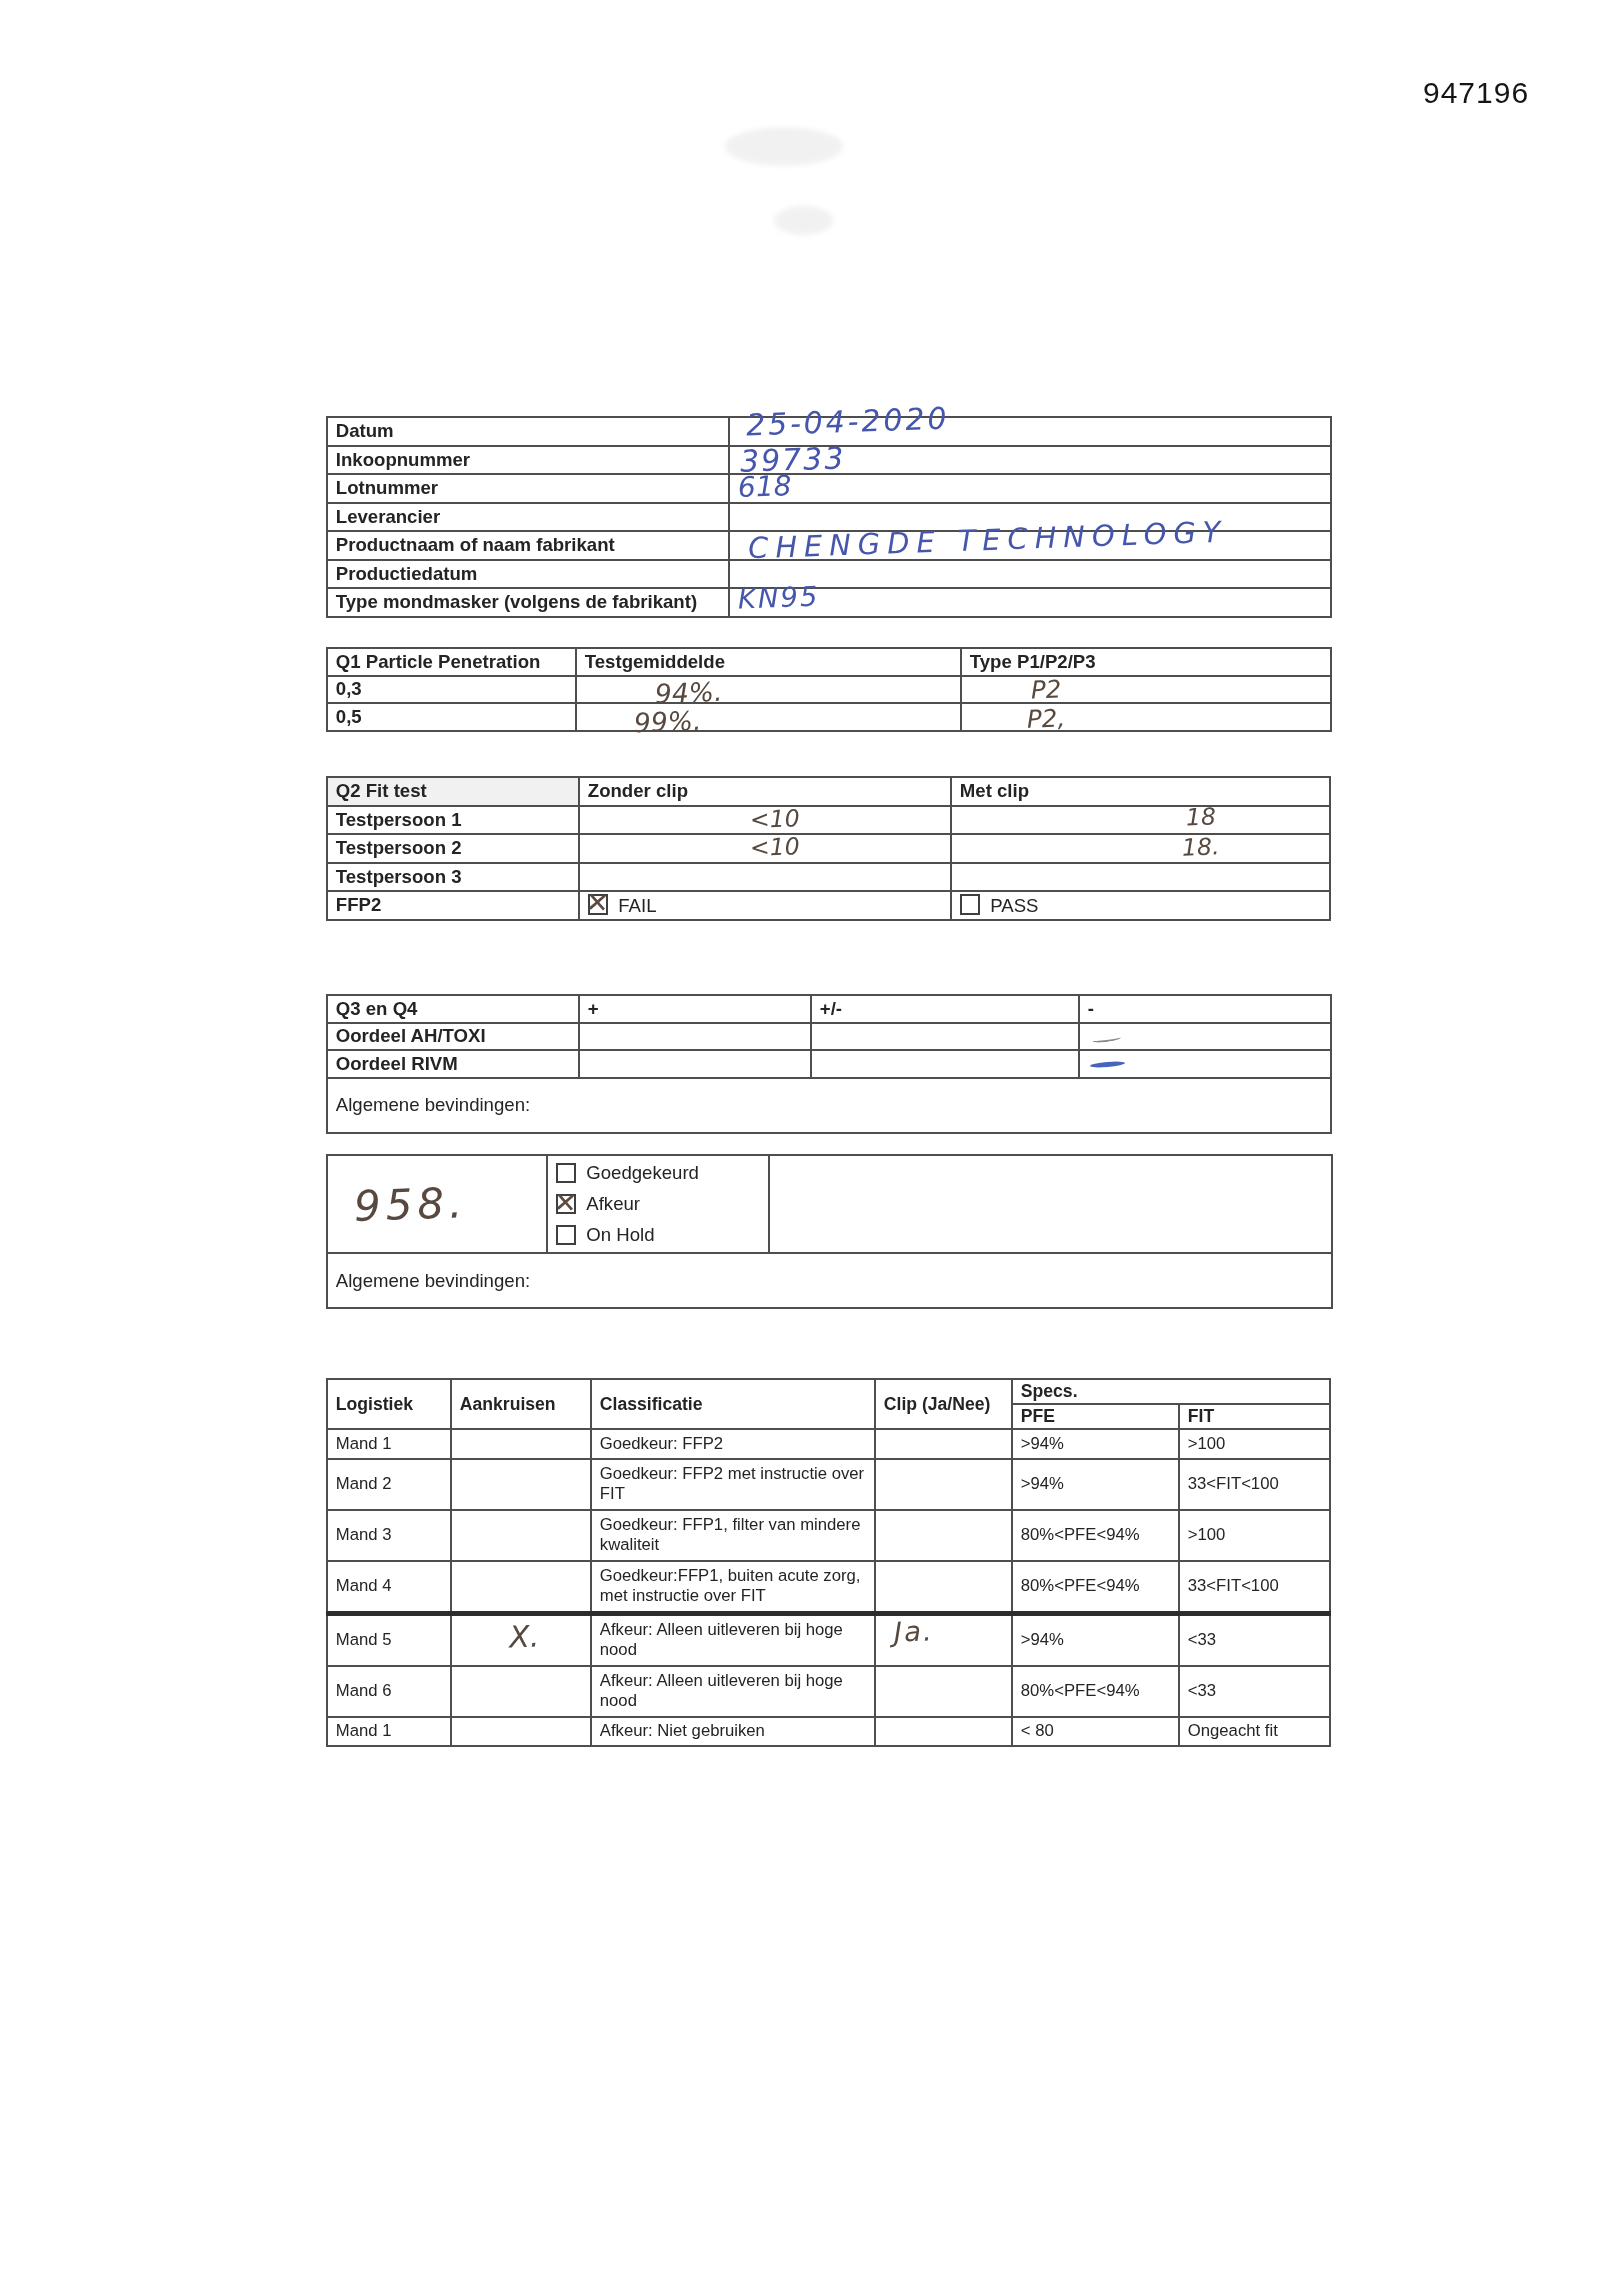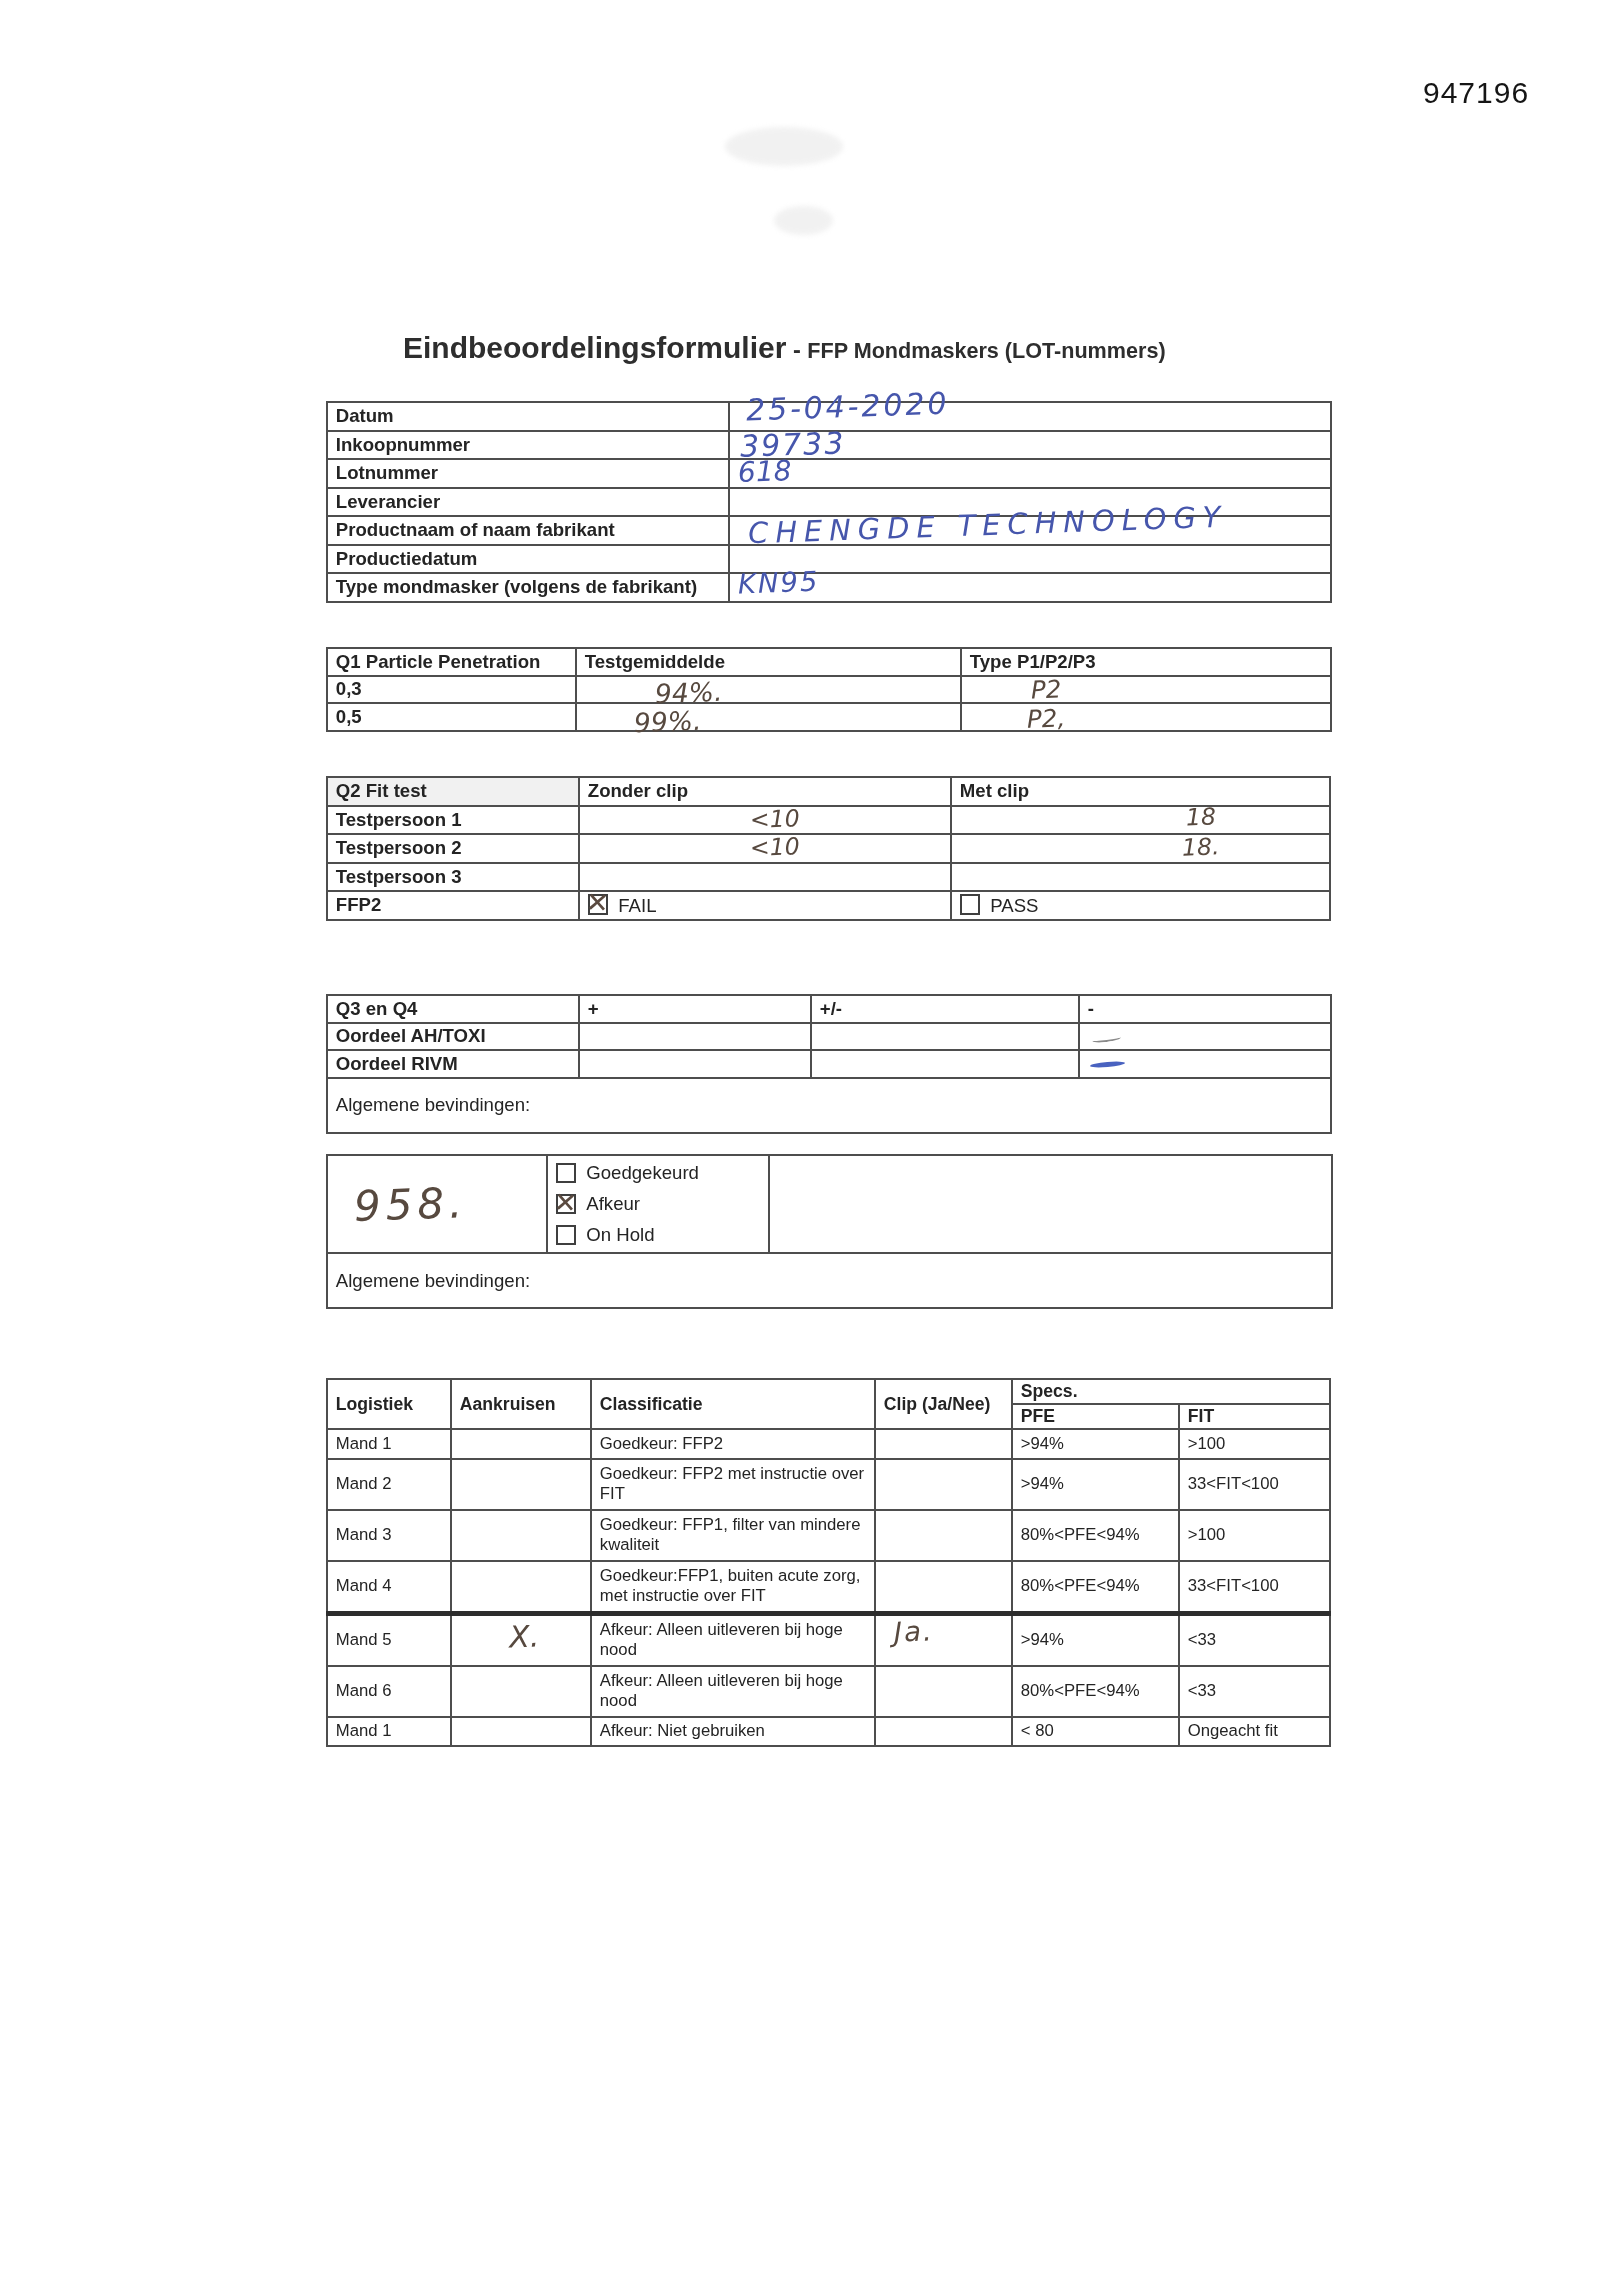--- a/index.html
+++ b/index.html
@@ -14,21 +14,21 @@
   .title-sub{font-size:21.6px;font-weight:bold;color:#2e2e2e;}
 
   table.t{position:absolute;left:326px;border-collapse:collapse;table-layout:fixed;background:#fff;}
   .t td,.t th{border:2px solid #4e4e4e;padding:1px 7.8px;font-size:18.6px;vertical-align:middle;
               position:relative;overflow:visible;text-align:left;color:#242424;background:transparent;}
   .t th{font-weight:bold;}
   .lbl{font-weight:bold;}
   .center{text-align:center;}
   .top{vertical-align:top;padding-top:3.9px;}
 
-  .t-info{top:401px;}   .t-info td{height:24.5px;}
+  .t-info{top:416px;}   .t-info td{height:24.5px;}
   .t-q1{top:647px;}     .t-q1 td,.t-q1 th{height:23.5px;}
   .t-q2{top:776px;}     .t-q2 td,.t-q2 th{height:24.5px;}
   .t-q3{top:994px;}     .t-q3 td,.t-q3 th{height:23.5px;}
   .t-vws{top:1154px;}
   .t-log{top:1378px;}   .t-log td,.t-log th{font-size:16.7px;}
   .t-log th{font-size:17.6px;}
 
   tr.h52 td{height:47px;}
   tr.h100 td{height:94px;}
   tr.h30 td{height:25.5px;margin-left:46px;}
@@ -76,23 +76,20 @@
 </head>
 <body>
 
 <div class="page">
 
   <div class="smudge" style="left:725px;top:127px;width:118px;height:39px;"></div>
   <div class="smudge" style="left:774px;top:206px;width:59px;height:29px;"></div>
 
   <div class="page-number">947196</div>
 
-  <div class="title">
-    <span class="title-main">Eindbeoordelingsformulier</span><span class="title-sep"> - </span><span class="title-sub">FFP Mondmaskers (LOT-nummers)</span>
-  </div>
 
   <table class="t t-info">
     <colgroup>
         <col style="width:402px">
         <col style="width:602px">
       </colgroup>
     <tbody>
       <tr>
         <td class="lbl">Datum</td>
         <td>

